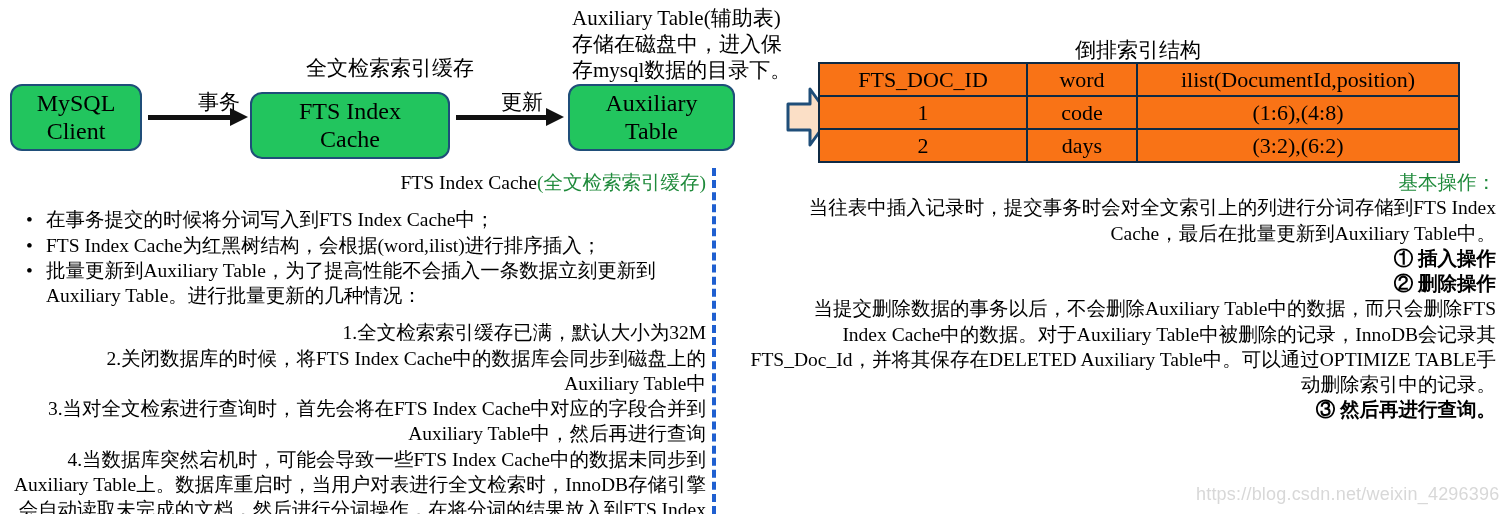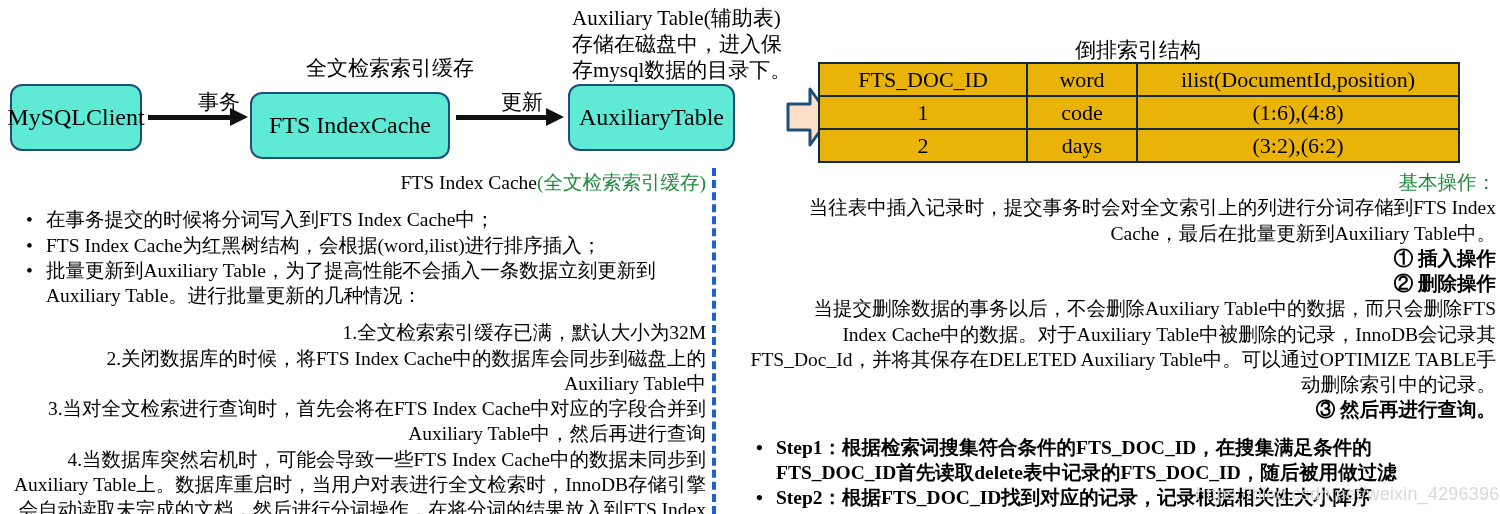--- a/index.html
+++ b/index.html
@@ -19,26 +19,26 @@
   
   #diagram {
     position: absolute;
     left: 0; top: 0;
     width: 1500px;
     height: 168px;
   }
 
   .flowbox {
     position: absolute;
-    background: #5eead4;
+    background: #22c55e;
     border: 2px solid #1f4e79;
     border-radius: 12px;
     box-sizing: border-box;
     display: flex;
-    flex-direction: row;
+    flex-direction: column;
     align-items: center;
     justify-content: center;
     font-size: 24px;
     line-height: 1.15;
     color: #000;
     text-align: center;
   }
   #box-mysql   { left: 10px;  top: 84px;  width: 132px; height: 67px; }
   #box-fts     { left: 250px; top: 92px;  width: 200px; height: 67px; }
   #box-aux     { left: 568px; top: 84px;  width: 167px; height: 67px; }
@@ -92,21 +92,21 @@
   #index-table {
     position: absolute;
     left: 818px; top: 62px;
     width: 640px;
     border-collapse: collapse;
     table-layout: fixed;
     background: #dce6f4;
   }
   #index-table td, #index-table th {
     border: 2px solid #0f2a44;
-    background: #eab308;
+    background: #f97316;
     text-align: center;
     font-size: 22px;
     font-weight: normal;
     padding: 1px 2px;
     height: 29px;
     color: #000;
   }
   #index-table col.c1 { width: 208px; }
   #index-table col.c2 { width: 110px; }
   #index-table col.c3 { width: 322px; }
@@ -259,19 +259,15 @@
   <p class="para head-green">基本操作：</p>
 
   <p class="para" style="text-indent:38px;">当往表中插入记录时，提交事务时会对全文索引上的列进行分词存储到FTS Index Cache，最后在批量更新到Auxiliary Table中。</p>
   <p class="para head-black">① 插入操作</p>
 
   <p class="para head-black">② 删除操作</p>
   <p class="para" style="text-indent:38px;">当提交删除数据的事务以后，不会删除Auxiliary Table中的数据，而只会删除FTS Index Cache中的数据。对于Auxiliary Table中被删除的记录，InnoDB会记录其FTS_Doc_Id，并将其保存在DELETED Auxiliary Table中。可以通过OPTIMIZE TABLE手动删除索引中的记录。</p>
 
   <p class="para head-black">③ 然后再进行查询。</p>
 
-  <ul class="bullets">
-    <li class="bold">Step1：根据检索词搜集符合条件的FTS_DOC_ID，在搜集满足条件的FTS_DOC_ID首先读取delete表中记录的FTS_DOC_ID，随后被用做过滤</li>
-    <li class="bold">Step2：根据FTS_DOC_ID找到对应的记录，记录根据相关性大小降序</li>
-  </ul>
 </div>
 
 <div id="watermark">https://blog.csdn.net/weixin_42963969</div>
 
 </body></html>

